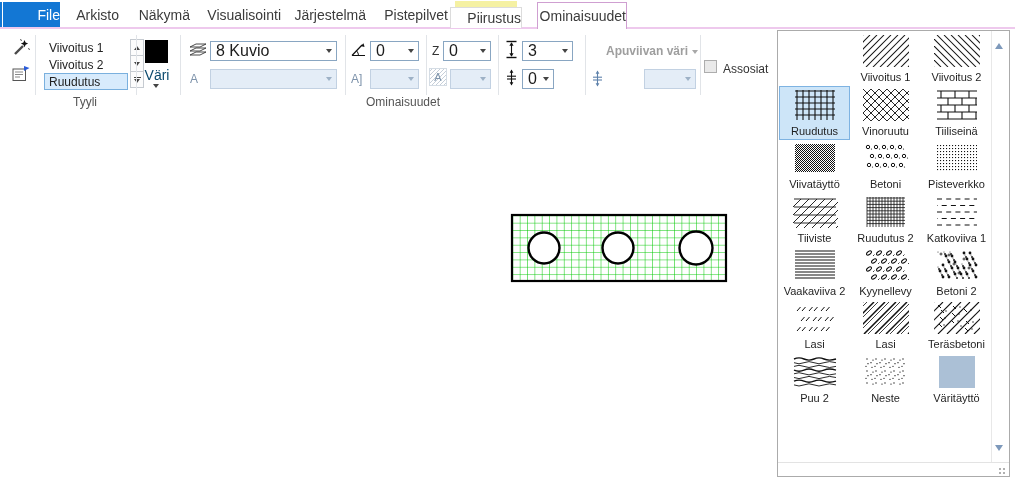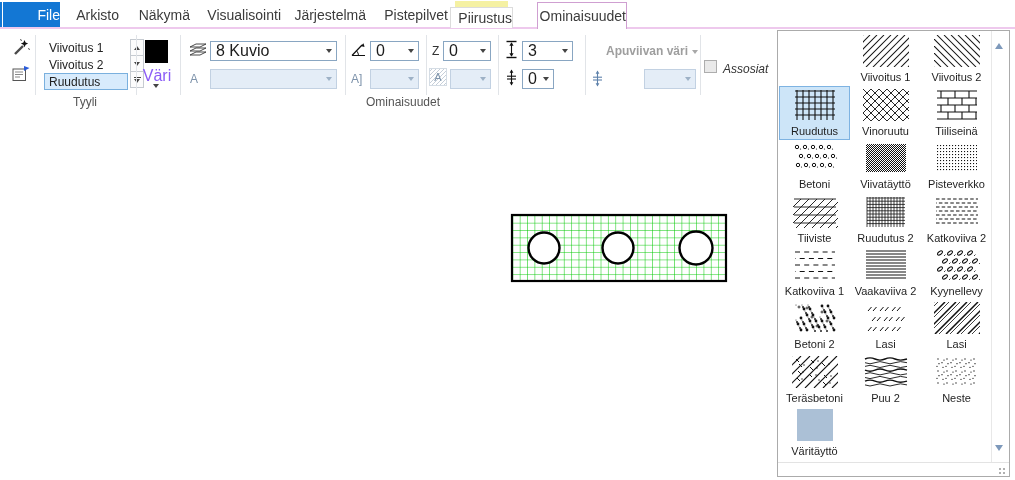--- a/index.html
+++ b/index.html
@@ -40,21 +40,21 @@
   .sl-item.sel{background:#d8ebfc;border-color:#7ab0de;}
   #spinners{position:absolute;left:130px;top:10px;width:14px;}
   .spin{width:14px;height:17px;background:#fcfcfc;border:1px solid #c6cbd1;box-sizing:border-box;
         display:flex;flex-direction:column;align-items:center;justify-content:center;margin-top:-1px;}
   .spin:first-child{margin-top:0;}
   .tri-u-s{width:0;height:0;border-left:3.5px solid transparent;border-right:3.5px solid transparent;border-bottom:4px solid #444;}
   .tri-d-s{width:0;height:0;border-left:3.5px solid transparent;border-right:3.5px solid transparent;border-top:4px solid #444;}
   .more-line{width:7px;height:1px;background:#444;margin-bottom:1px;}
 
   #color-swatch{position:absolute;left:145px;top:11px;width:23px;height:23px;background:#000;}
-  #color-label{position:absolute;left:136px;top:38px;width:42px;text-align:center;font-size:16px;color:#8b5cf6;}
+  #color-label{position:absolute;left:136px;top:38px;width:42px;text-align:center;font-size:14px;color:#0c4a6e;}
   #color-arrow{position:absolute;left:153px;top:55px;}
 
   #checkbox{position:absolute;left:704px;top:31px;width:13px;height:13px;background:#e9e9e9;border:1px solid #adadad;box-sizing:border-box;}
   .inline-tri{display:inline-block;width:0;height:0;border-left:3.5px solid transparent;border-right:3.5px solid transparent;border-top:4px solid #a8a8a8;margin-left:4px;vertical-align:middle;}
 
   
   #drawing{position:absolute;left:505px;top:208px;}
 
   
   #gallery-panel{position:absolute;left:777px;top:30px;width:233px;height:447px;background:#fff;
@@ -90,21 +90,21 @@
     </div>
     <div class="tab" style="left: 199px; width: 82px;">
       <span>Visualisointi</span>
     </div>
     <div class="tab" style="left: 292px; width: 74px;">
       <span>Järjestelmä</span>
     </div>
     <div class="tab" style="left: 376px; width: 72px;">
       <span>Pistepilvet</span>
     </div>
-    <div class="tab context" style="left: 450px; width: 63px;">
+    <div class="tab context" style="left: 450px; width: 72px;">
       <span>Piirustus</span>
     </div>
     <div class="tab selected" style="left: 537px; width: 90px;">
       <span>Ominaisuudet</span>
     </div>
   </div>
 
 <div id="ribbon">
 
   <div class="ricon" style="left:12px;top:9px;">
@@ -275,21 +275,21 @@
   <div class="combo dis" style="left:644px;top:40px;width:52px;">
     <span class="val"></span>
       <span class="arr">
         <span class="tri-d"></span>
       </span>
   </div>
 
   <div class="vsep" style="left:700px;"></div>
 
   <div id="checkbox"></div>
-  <div class="rlabel dark" style="left:723px;top:33px;font-style:italic;">Assosiat</div>
+  <div class="rlabel dark" style="left:723px;top:33px;">Assosiat</div>
 
   <div class="grouplabel" style="left:40px;width:90px;">Tyyli</div>
   <div class="grouplabel" style="left:343px;width:120px;">Ominaisuudet</div>
 </div>
 <div id="ribbon-bottom"></div>
 
 <svg id="drawing" width="230" height="82" viewBox="0 0 230 82">
   <defs>
     <pattern id="grid-pattern" width="7.35" height="7.35" patternUnits="userSpaceOnUse">
       <path d="M0 0 H7.35 M0 0 V7.35" stroke="#00c800" stroke-width="1" fill="none"></path>
@@ -394,20 +394,32 @@
             <line x1="28" y1="9" x2="28" y2="16" stroke="#111" stroke-width="1.1"></line>
             <line x1="42" y1="9" x2="42" y2="16" stroke="#111" stroke-width="1.1"></line>
             <line x1="7" y1="16" x2="7" y2="23" stroke="#111" stroke-width="1.1"></line>
             <line x1="21" y1="16" x2="21" y2="23" stroke="#111" stroke-width="1.1"></line>
             <line x1="35" y1="16" x2="35" y2="23" stroke="#111" stroke-width="1.1"></line>
             <line x1="14" y1="23" x2="14" y2="30" stroke="#111" stroke-width="1.1"></line>
             <line x1="28" y1="23" x2="28" y2="30" stroke="#111" stroke-width="1.1"></line>
             <line x1="42" y1="23" x2="42" y2="30" stroke="#111" stroke-width="1.1"></line>
           </svg></div>
         <div class="glabel">Tiiliseinä</div>
+      </div>
+      <div class="gcell">
+        <div><svg width="46" height="32" viewBox="0 0 46 32">
+            <defs>
+              <pattern id="p6" width="2" height="2" patternUnits="userSpaceOnUse">
+                <rect width="1" height="1" fill="#111"></rect>
+                <rect x="1" y="1" width="1" height="1" fill="#111"></rect>
+              </pattern>
+            </defs>
+            <rect x="3" y="2" width="40" height="28" fill="url(#p6)"></rect>
+          </svg></div>
+        <div class="glabel">Viivatäyttö</div>
       </div>
       <div class="gcell">
         <div><svg width="46" height="32" viewBox="0 0 46 32">
             <circle cx="5" cy="5" r="1.7" fill="none" stroke="#111"></circle>
             <circle cx="8.5" cy="7" r="0.6" fill="#111"></circle>
             <circle cx="13" cy="5" r="1.7" fill="none" stroke="#111"></circle>
             <circle cx="16.5" cy="7" r="0.6" fill="#111"></circle>
             <circle cx="21" cy="5" r="1.7" fill="none" stroke="#111"></circle>
             <circle cx="24.5" cy="7" r="0.6" fill="#111"></circle>
             <circle cx="29" cy="5" r="1.7" fill="none" stroke="#111"></circle>
@@ -433,32 +445,20 @@
             <circle cx="30" cy="23" r="1.7" fill="none" stroke="#111"></circle>
             <circle cx="33.5" cy="25" r="0.6" fill="#111"></circle>
             <circle cx="38" cy="23" r="1.7" fill="none" stroke="#111"></circle>
             <circle cx="41.5" cy="25" r="0.6" fill="#111"></circle>
           </svg></div>
         <div class="glabel">Betoni</div>
       </div>
       <div class="gcell">
         <div><svg width="46" height="32" viewBox="0 0 46 32">
             <defs>
-              <pattern id="p6" width="2" height="2" patternUnits="userSpaceOnUse">
-                <rect width="1" height="1" fill="#111"></rect>
-                <rect x="1" y="1" width="1" height="1" fill="#111"></rect>
-              </pattern>
-            </defs>
-            <rect x="3" y="2" width="40" height="28" fill="url(#p6)"></rect>
-          </svg></div>
-        <div class="glabel">Viivatäyttö</div>
-      </div>
-      <div class="gcell">
-        <div><svg width="46" height="32" viewBox="0 0 46 32">
-            <defs>
               <pattern id="p8" width="3" height="3" patternUnits="userSpaceOnUse">
                 <rect width="1.1" height="1.1" fill="#111"></rect>
               </pattern>
             </defs>
             <rect x="3" y="2" width="40" height="28" fill="url(#p8)"></rect>
           </svg></div>
         <div class="glabel">Pisteverkko</div>
       </div>
       <div class="gcell">
         <div><svg width="46" height="32" viewBox="0 0 46 32">
@@ -512,32 +512,20 @@
             <line x1="4" y1="5.2" x2="42" y2="5.2" stroke="#111" stroke-width="0.8"></line>
             <line x1="4" y1="8.4" x2="42" y2="8.4" stroke="#111" stroke-width="0.8"></line>
             <line x1="4" y1="11.600000000000001" x2="42" y2="11.600000000000001" stroke="#111" stroke-width="0.8"></line>
             <line x1="4" y1="14.8" x2="42" y2="14.8" stroke="#111" stroke-width="0.8"></line>
             <line x1="4" y1="18" x2="42" y2="18" stroke="#111" stroke-width="0.8"></line>
             <line x1="4" y1="21.2" x2="42" y2="21.2" stroke="#111" stroke-width="0.8"></line>
             <line x1="4" y1="24.4" x2="42" y2="24.4" stroke="#111" stroke-width="0.8"></line>
             <line x1="4" y1="27.599999999999998" x2="42" y2="27.599999999999998" stroke="#111" stroke-width="0.8"></line>
           </svg></div>
         <div class="glabel">Ruudutus 2</div>
-      </div>
-      <div class="gcell">
-        <div><svg width="46" height="32" viewBox="0 0 46 32">
-            <line x1="2" y1="3" x2="44" y2="3" stroke="#111" stroke-width="1.1" stroke-dasharray="3.5 2.2" stroke-dashoffset="0"></line>
-            <line x1="2" y1="7" x2="44" y2="7" stroke="#111" stroke-width="1.1" stroke-dasharray="3.5 2.2" stroke-dashoffset="2.8"></line>
-            <line x1="2" y1="11" x2="44" y2="11" stroke="#111" stroke-width="1.1" stroke-dasharray="3.5 2.2" stroke-dashoffset="0"></line>
-            <line x1="2" y1="15" x2="44" y2="15" stroke="#111" stroke-width="1.1" stroke-dasharray="3.5 2.2" stroke-dashoffset="2.8"></line>
-            <line x1="2" y1="19" x2="44" y2="19" stroke="#111" stroke-width="1.1" stroke-dasharray="3.5 2.2" stroke-dashoffset="0"></line>
-            <line x1="2" y1="23" x2="44" y2="23" stroke="#111" stroke-width="1.1" stroke-dasharray="3.5 2.2" stroke-dashoffset="2.8"></line>
-            <line x1="2" y1="27" x2="44" y2="27" stroke="#111" stroke-width="1.1" stroke-dasharray="3.5 2.2" stroke-dashoffset="0"></line>
-          </svg></div>
-        <div class="glabel">Katkoviiva 2</div>
       </div>
       <div class="gcell">
         <div><svg width="46" height="32" viewBox="0 0 46 32">
             <line x1="3" y1="3" x2="43" y2="3" stroke="#111" stroke-width="1.2" stroke-dasharray="5 4.2" stroke-dashoffset="0"></line>
             <line x1="3" y1="9.5" x2="43" y2="9.5" stroke="#111" stroke-width="1.2" stroke-dasharray="5 4.2" stroke-dashoffset="4.5"></line>
             <line x1="3" y1="16" x2="43" y2="16" stroke="#111" stroke-width="1.2" stroke-dasharray="5 4.2" stroke-dashoffset="0"></line>
             <line x1="3" y1="22.5" x2="43" y2="22.5" stroke="#111" stroke-width="1.2" stroke-dasharray="5 4.2" stroke-dashoffset="4.5"></line>
             <line x1="3" y1="29" x2="43" y2="29" stroke="#111" stroke-width="1.2" stroke-dasharray="5 4.2" stroke-dashoffset="0"></line>
           </svg></div>
         <div class="glabel">Katkoviiva 1</div>

